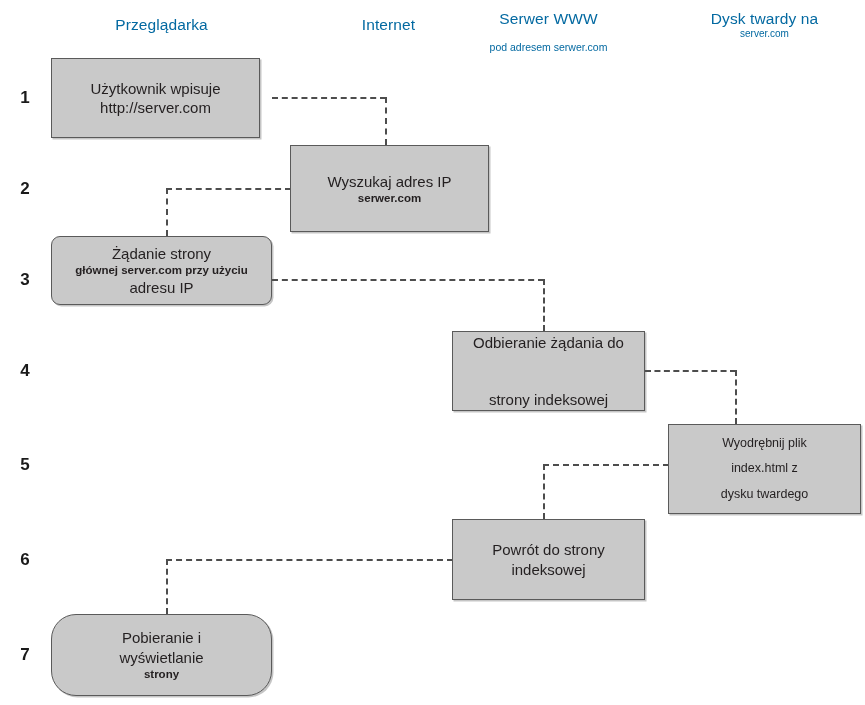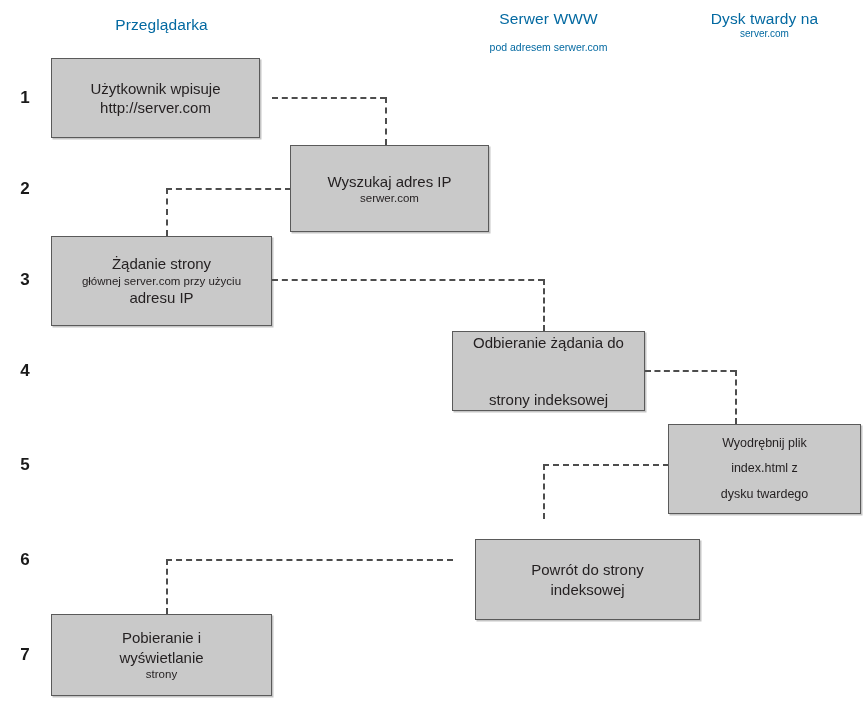--- a/index.html
+++ b/index.html
@@ -69,21 +69,21 @@
     justify-content: center;
     text-align: center;
     color: #231f20;
   }
   .node .ln {
     display: block;
     line-height: 1.28;
     white-space: nowrap;
   }
   .node .big   { font-size: 15px; }
-  .node .small { font-size: 11.5px; }
+  .node .small { font-size: 11.5px; font-weight: bold; }
   .node.spaced .ln { line-height: 2.05; font-size: 12.5px; }
 
   
   .conn-h, .conn-v {
     position: absolute;
   }
   .conn-h {
     height: 0;
     border-top: 2px dashed #4d4d4d;
   }
@@ -92,20 +92,23 @@
     border-left: 2px dashed #4d4d4d;
   }
 </style>
 </head>
 <body>
 
 <div id="diagram">
 
   <div class="col-header" id="header-col-0">
     <span class="ch-main">Przeglądarka</span>
+  </div>
+  <div class="col-header" id="header-col-1">
+    <span class="ch-main">Internet</span>
   </div>
   <div class="col-header" id="header-col-2">
     <span class="ch-main">Serwer WWW</span>
     <span class="ch-sub">pod adresem serwer.com</span>
   </div>
   <div class="col-header" id="header-col-3">
     <span class="ch-main">Dysk twardy na</span>
     <span class="ch-main2">server.com</span>
   </div>
 
@@ -138,41 +141,41 @@
   <div class="node" style="left:51px; top:58px; width:209px; height:80px;">
     <span class="ln big">Użytkownik wpisuje</span>
     <span class="ln big">http://server.com</span>
   </div>
 
   <div class="node" style="left:290px; top:145px; width:199px; height:87px;">
     <span class="ln big">Wyszukaj adres IP</span>
     <span class="ln small">serwer.com</span>
   </div>
 
-  <div class="node" style="left:51px; top:236px; width:221px; height:90px;">
+  <div class="node" style="left:51px; top:236px; width:221px; height:69px;border-radius:9px;">
     <span class="ln big">Żądanie strony</span>
     <span class="ln small">głównej server.com przy użyciu</span>
     <span class="ln big">adresu IP</span>
   </div>
 
   <div class="node" style="left:452px; top:331px; width:193px; height:80px;gap:37px;">
     <span class="ln big">Odbieranie żądania do</span>
     <span class="ln big">strony indeksowej</span>
   </div>
 
   <div class="node spaced" style="left:668px; top:424px; width:193px; height:90px;">
     <span class="ln">Wyodrębnij plik</span>
     <span class="ln">index.html z</span>
     <span class="ln">dysku twardego</span>
   </div>
 
-  <div class="node" style="left:475px; top:519px; width:225px; height:81px;margin-top:20px;">
+  <div class="node" style="left:452px; top:519px; width:193px; height:81px;">
     <span class="ln big">Powrót do strony</span>
     <span class="ln big">indeksowej</span>
   </div>
 
-  <div class="node" style="left:51px; top:614px; width:221px; height:82px;">
+  <div class="node" style="left:51px; top:614px; width:221px; height:82px;border-radius:25px;">
     <span class="ln big">Pobieranie i</span>
     <span class="ln big">wyświetlanie</span>
     <span class="ln small">strony</span>
   </div>
 
 </div>
 
 </body></html>

